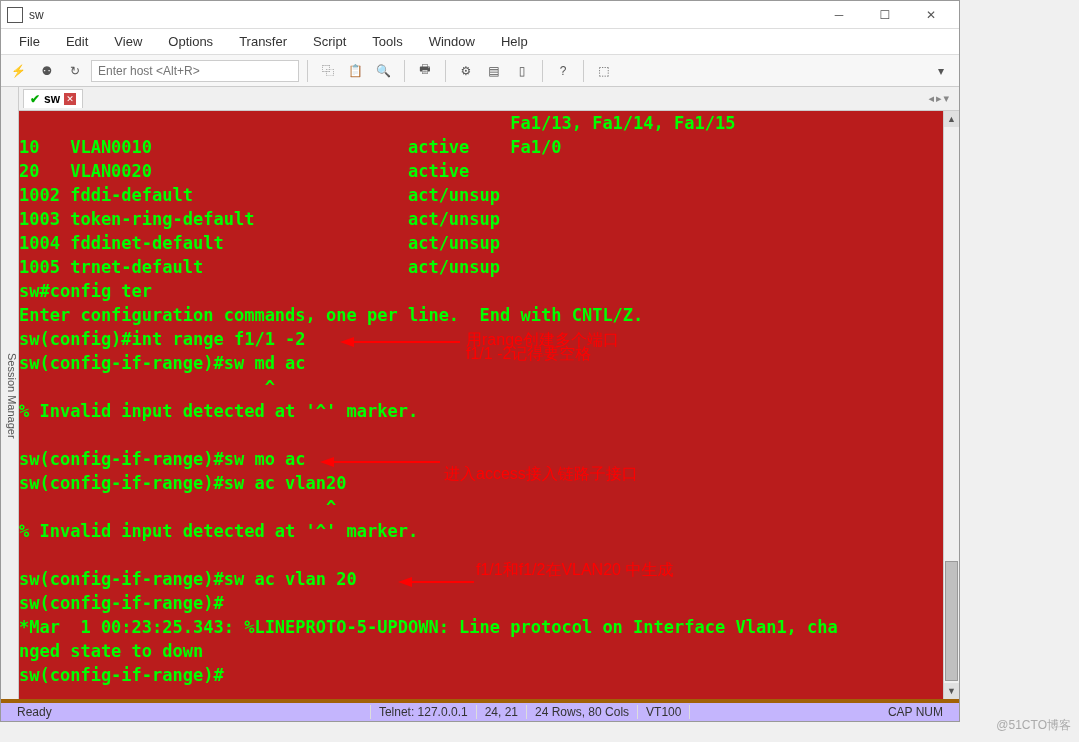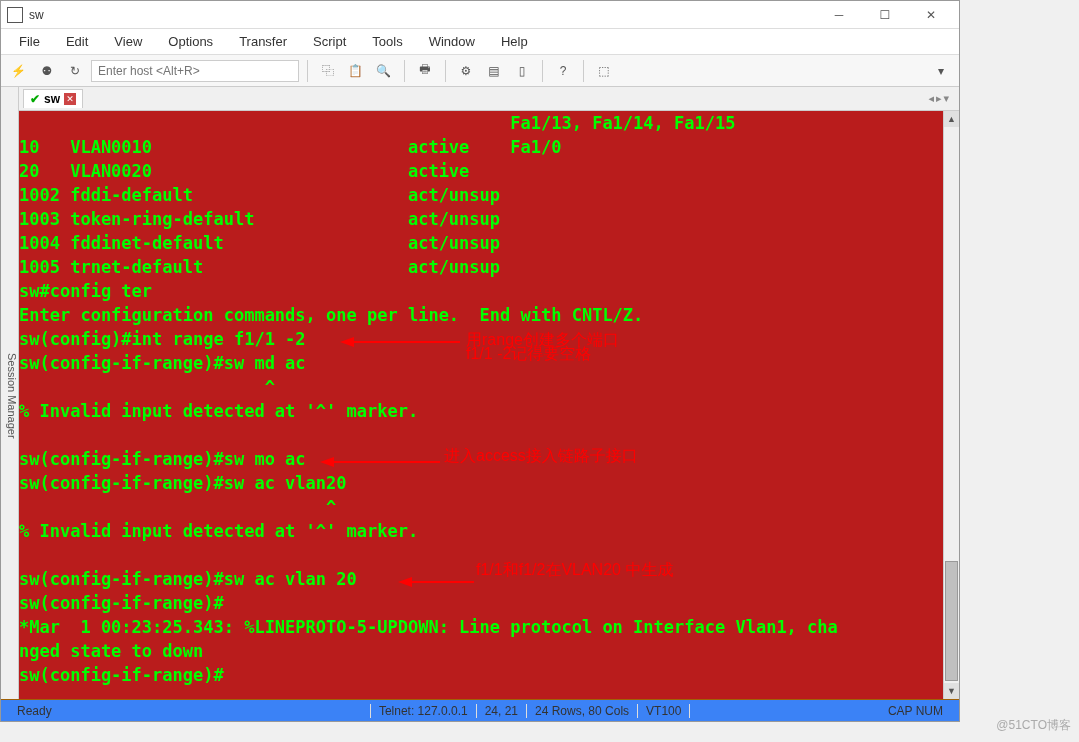--- a/index.html
+++ b/index.html
@@ -24,21 +24,21 @@
     .tab-check { color: #0a0; font-size: 12px; font-weight: bold; }
     .tab-name { font-weight: bold; }
     .tab-close { width: 12px; height: 12px; background: #c44; color: #fff; font-size: 9px; display: flex; align-items: center; justify-content: center; }
     .tab-nav { margin-left: auto; display: flex; gap: 2px; color: #888; font-size: 11px; padding-right: 6px; }
     .terminal-wrapper { flex: 1; background: #b91c1c; padding: 0; position: relative; overflow: hidden; display: flex; }
     .terminal { flex: 1; font-family: "Consolas", monospace; font-size: 17px; line-height: 24px; color: #00ff00; font-weight: bold; white-space: pre; overflow: hidden; }
     .scrollbar { width: 16px; background: #f0f0f0; border-left: 1px solid #ccc; display: flex; flex-direction: column; }
     .sb-btn { height: 16px; background: #e0e0e0; display: flex; align-items: center; justify-content: center; font-size: 9px; color: #555; }
     .sb-track { flex: 1; background: #f0f0f0; position: relative; }
     .sb-thumb { position: absolute; left: 1px; right: 1px; bottom: 2px; height: 120px; background: #c0c0c0; border: 1px solid #999; }
-    .statusbar { height: 22px; background: #3b82f6; border-top: 1px solid #a16207; display: flex; align-items: center; padding: 0 8px; font-size: 12px; color: #333; }
+    .statusbar { height: 22px; background: #c4b5fd; border-top: 4px solid #a16207; display: flex; align-items: center; padding: 0 8px; font-size: 12px; color: #333; }
     .statusbar > div { padding: 0 8px; border-right: 1px solid #ddd; }
     .statusbar > div:first-child { flex: 1; }
     .statusbar > div:last-child { border-right: none; }
     .annotation { position: absolute; font-family: "SimHei", "Microsoft YaHei", sans-serif; font-size: 16px; color: #ff0000; font-weight: normal; white-space: nowrap; pointer-events: none; }
     .arrow { position: absolute; pointer-events: none; }
     .watermark { position: absolute; bottom: 8px; right: 8px; color: #aaa; font-size: 12px; }
   </style>
 </head>
 <body>
 
@@ -157,21 +157,21 @@
     <line x1="120" y1="8" x2="8" y2="8" stroke="#ff0000" stroke-width="2"></line>
     <polygon points="0,8 14,3 14,13" fill="#ff0000"></polygon>
   </svg>
 <div class="annotation" style="left:466px;top:330px">用range创建多个端口</div>
 <div class="annotation" style="left:466px;top:344px">f1/1 -2记得要空格</div>
 
 <svg class="arrow" style="left:320px;top:454px" width="120" height="16">
     <line x1="120" y1="8" x2="8" y2="8" stroke="#ff0000" stroke-width="2"></line>
     <polygon points="0,8 14,3 14,13" fill="#ff0000"></polygon>
   </svg>
-<div class="annotation" style="left:444px;top:446px">进入access接入链路子接口</div>
+<div class="annotation" style="left:444px;top:464px">进入access接入链路子接口</div>
 
 <svg class="arrow" style="left:398px;top:574px" width="76" height="16">
     <line x1="76" y1="8" x2="8" y2="8" stroke="#ff0000" stroke-width="2"></line>
     <polygon points="0,8 14,3 14,13" fill="#ff0000"></polygon>
   </svg>
 <div class="annotation" style="left:476px;top:560px">f1/1和f1/2在VLAN20 中生成</div>
 
 <div class="watermark">@51CTO博客</div>
 
 </body></html>

